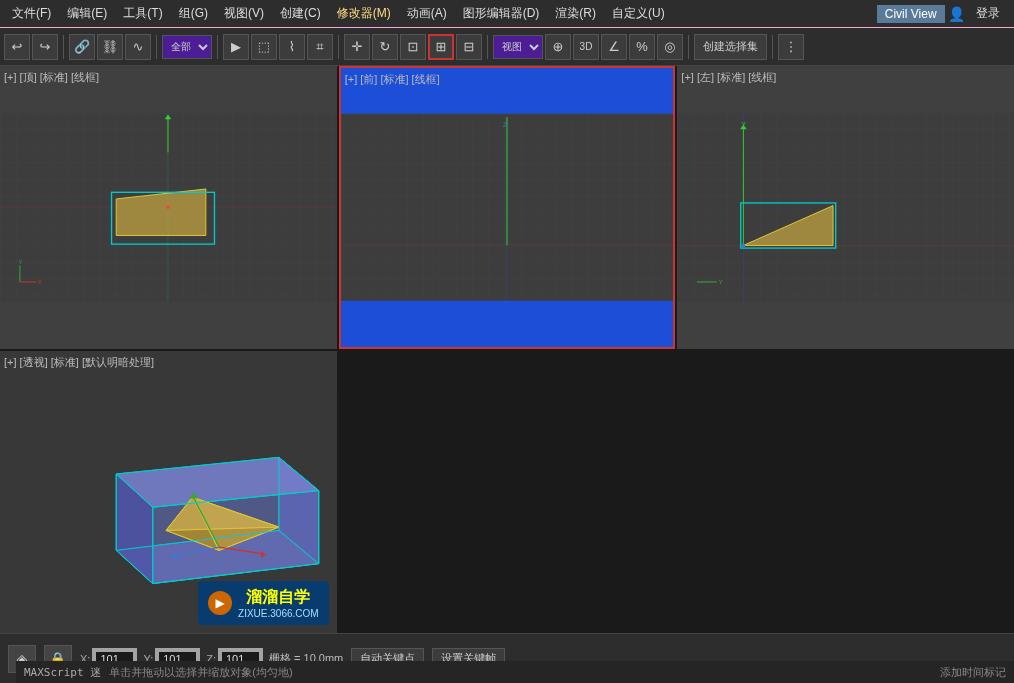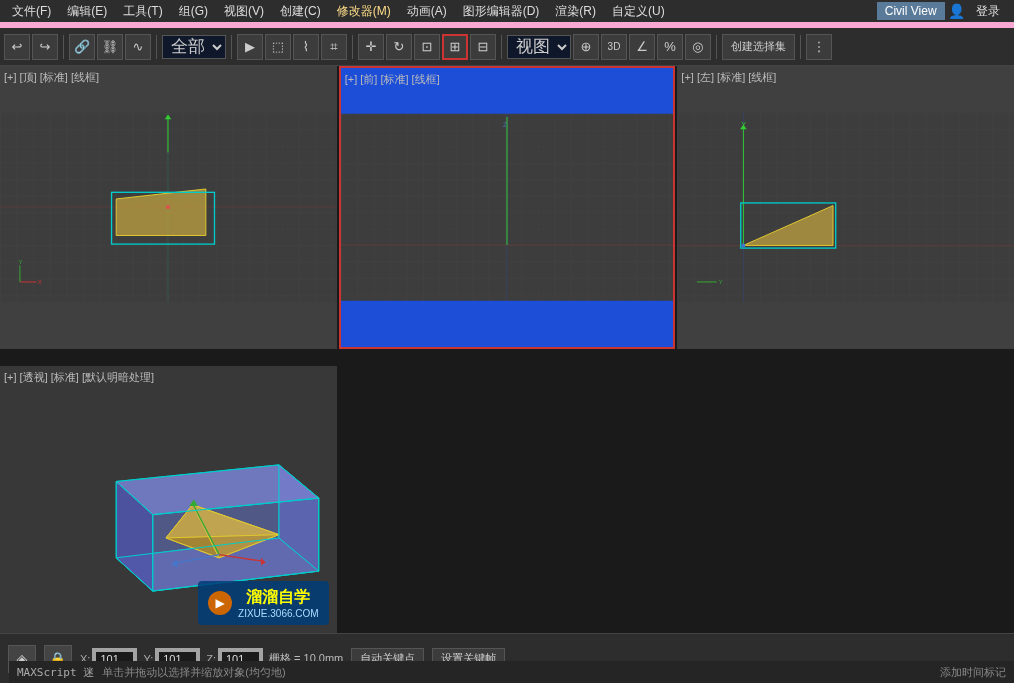--- a/index.html
+++ b/index.html
@@ -13,21 +13,21 @@
       overflow: hidden;
       user-select: none;
     }
 
     
     #menu-bar {
       height: 28px;
       background: #2d2d2d;
       display: flex;
       align-items: center;
-      border-bottom: 6px solid #f9a8d4;
+      border-bottom: 1px solid #f9a8d4;
       padding: 0 4px;
     }
     .menu-item {
       padding: 3px 8px;
       font-size: 12px;
       color: #ddd;
       cursor: pointer;
       white-space: nowrap;
     }
     .menu-separator { flex: 1; }
@@ -71,24 +71,24 @@
       align-items: center;
       justify-content: center;
       cursor: pointer;
       font-size: 13px;
       color: #ccc;
       flex-shrink: 0;
     }
     .tb-btn.highlighted { border: 2px solid #e05050; background: #3c3c3c; }
     .tb-select {
       height: 24px;
-      background: #0f172a;
+      background: #4c1d95;
       border: 1px solid #555;
       color: #ccc;
-      font-size: 17px;
+      font-size: 10px;
       padding: 0 4px;
       cursor: pointer;
     }
     .tb-divider {
       width: 1px;
       height: 24px;
       background: #555;
       margin: 0 3px;
     }
     .tb-btn-wide {
@@ -196,21 +196,21 @@
       border: 1px solid #555;
       color: #ccc;
       font-size: 11px;
       padding: 2px 8px;
       cursor: pointer;
       height: 22px;
     }
     .status-bar-bottom {
       position: absolute;
       bottom: 0;
-      left: 9px;
+      left: 16px;
       right: 0;
       height: 22px;
       background: #252525;
       display: flex;
       align-items: center;
       padding: 0 8px;
       font-size: 11px;
       color: #999;
     }
 
@@ -408,21 +408,21 @@
         <rect x="96" y="136" width="143" height="68" fill="none" stroke="#00cccc" stroke-width="2"></rect>
 
         <circle cx="100" cy="200" r="3" fill="#4477cc"></circle>
 
         <line x1="30" y1="255" x2="60" y2="255" stroke="#33aa33" stroke-width="1.5"></line>
         <text x="63" y="258" fill="#33aa33" font-size="9">Y</text>
         <text x="97" y="22" fill="#33cc33" font-size="10">Y</text>
       </svg>
     </div>
 
-    <div class="viewport vp-perspective" style="position:relative;margin-top:15px;">
+    <div class="viewport vp-perspective" style="position:relative;">
       <div class="viewport-label">[+] [透视] [标准] [默认明暗处理]</div>
       <svg class="vp-svg" viewBox="0 0 507 285">
         <defs>
           <pattern id="grid-persp" width="20" height="20" patternUnits="userSpaceOnUse">
             <path d="M 20 0 L 0 0 0 20" fill="none" stroke="#3a3a3a" stroke-width="0.5"></path>
           </pattern>
         </defs>
         <rect width="507" height="285" fill="#383838"></rect>
         <rect width="507" height="285" fill="url(#grid-persp)"></rect>
 

